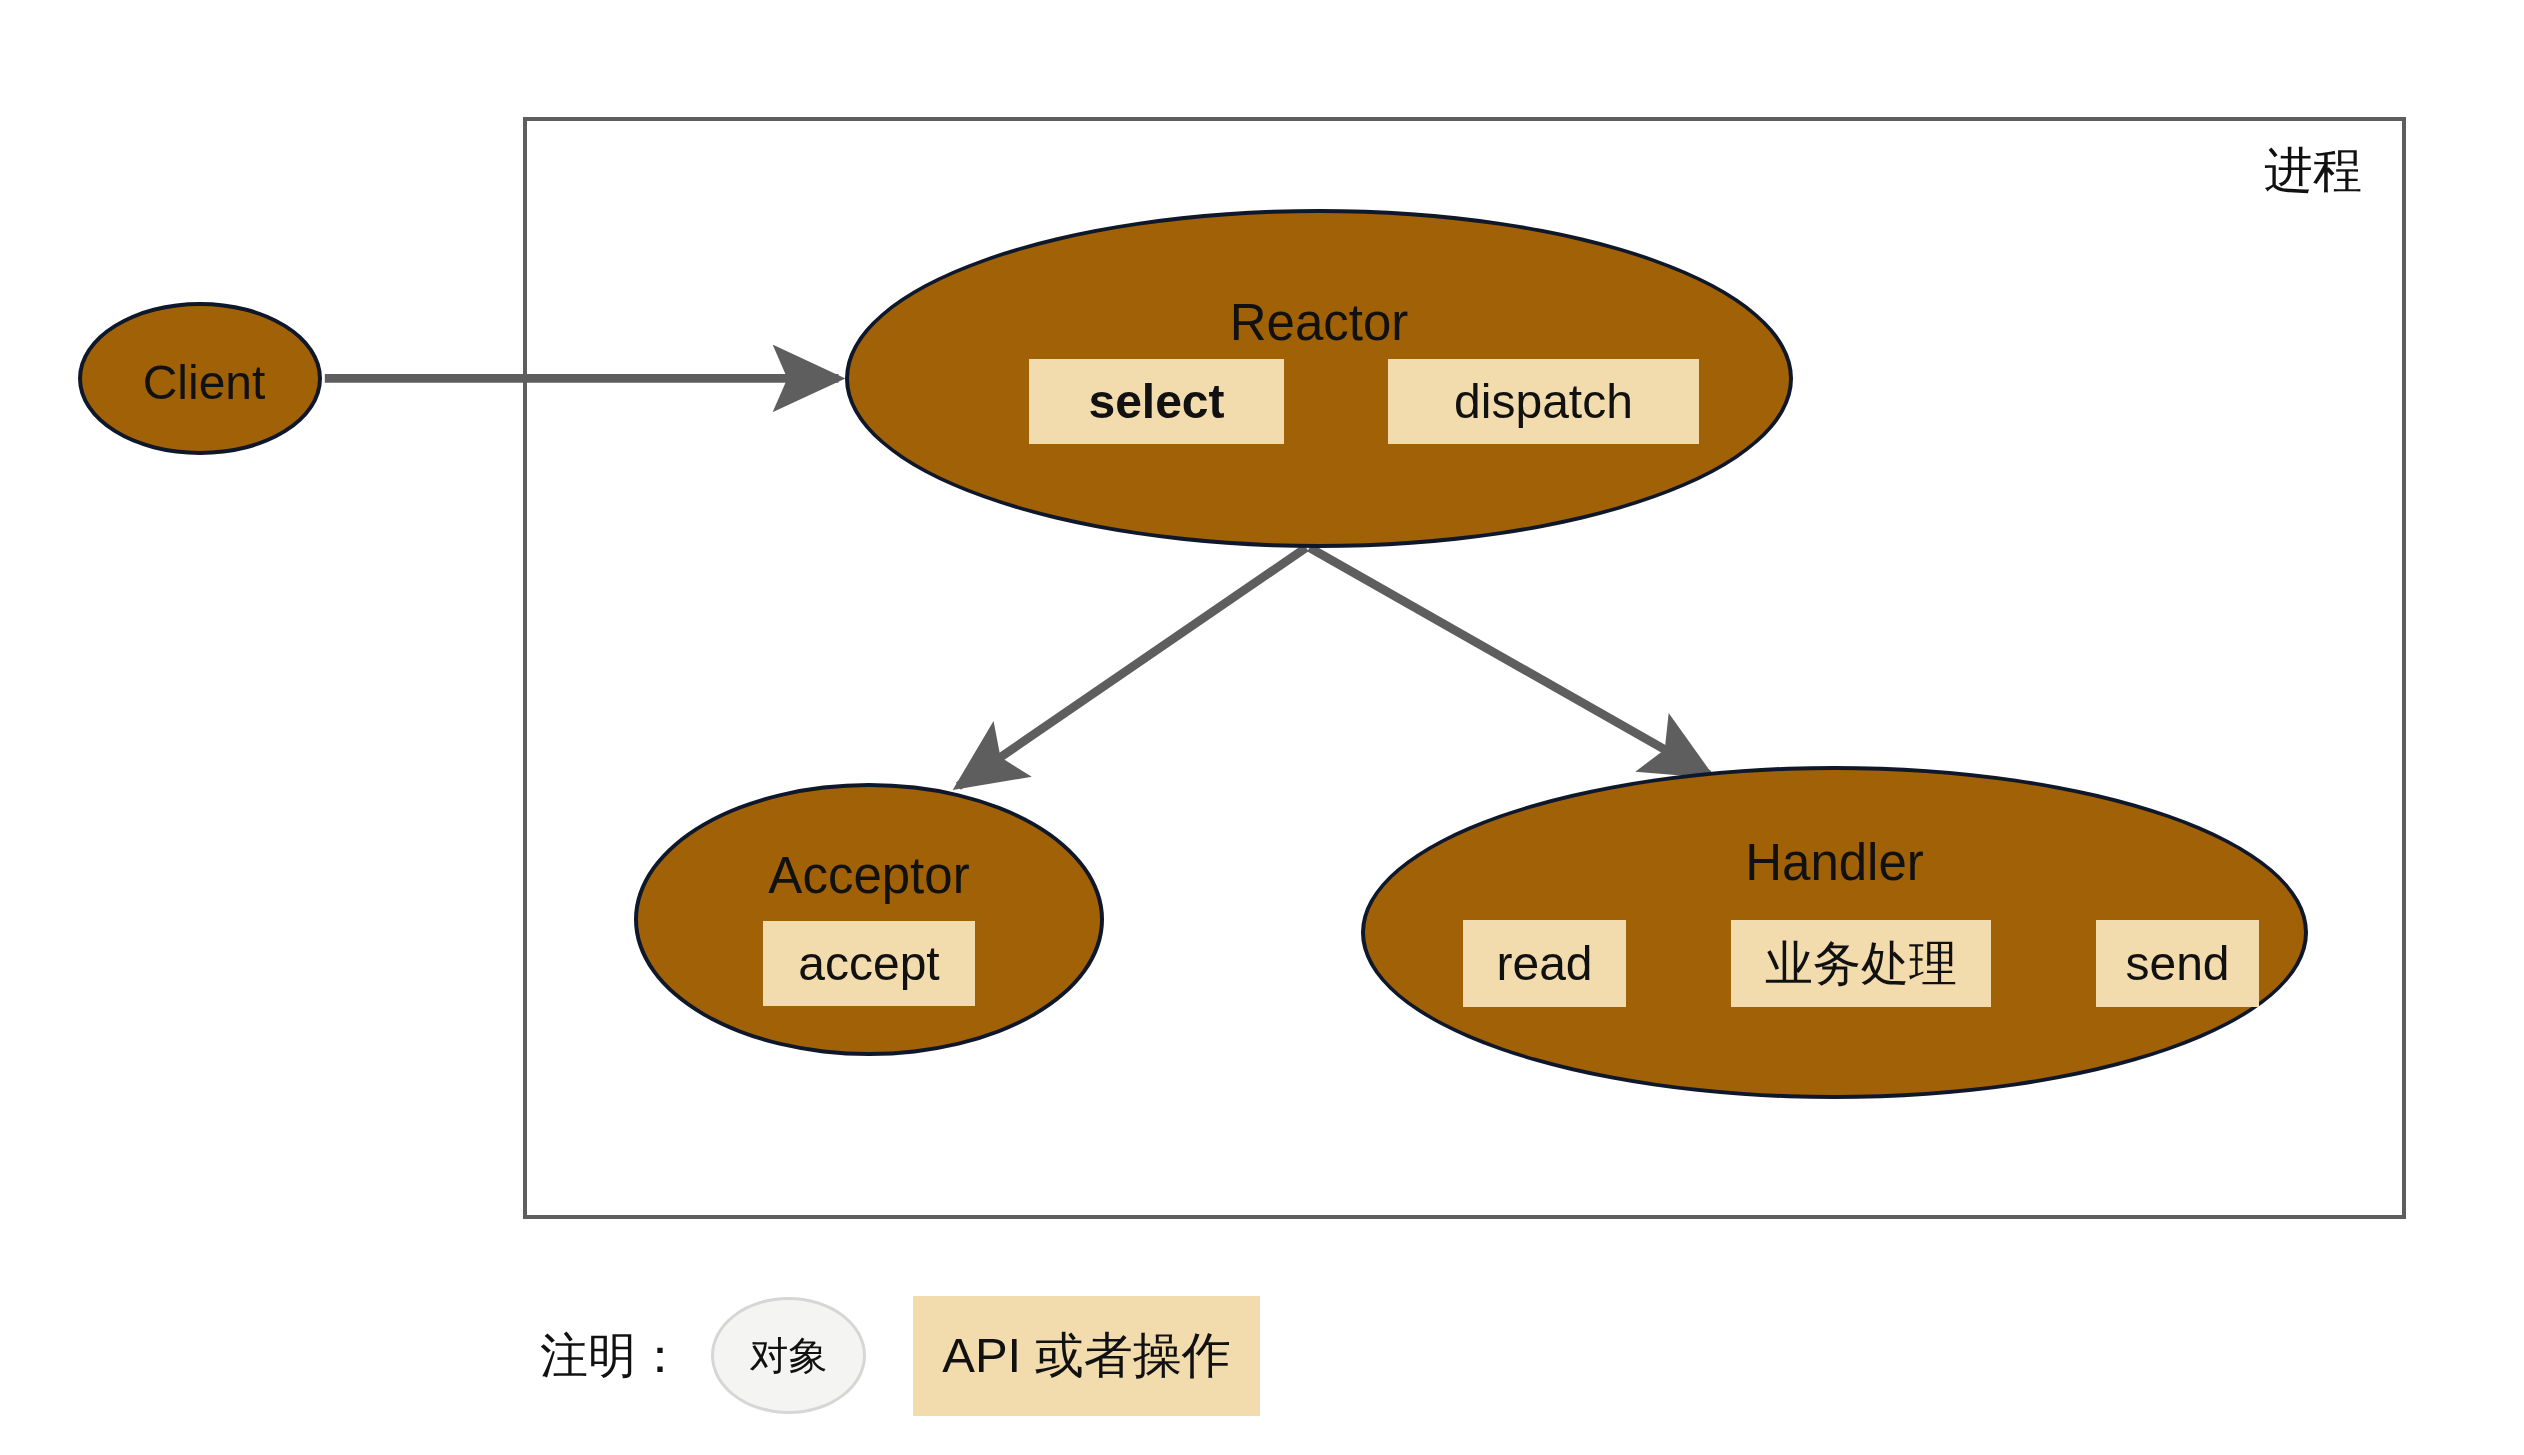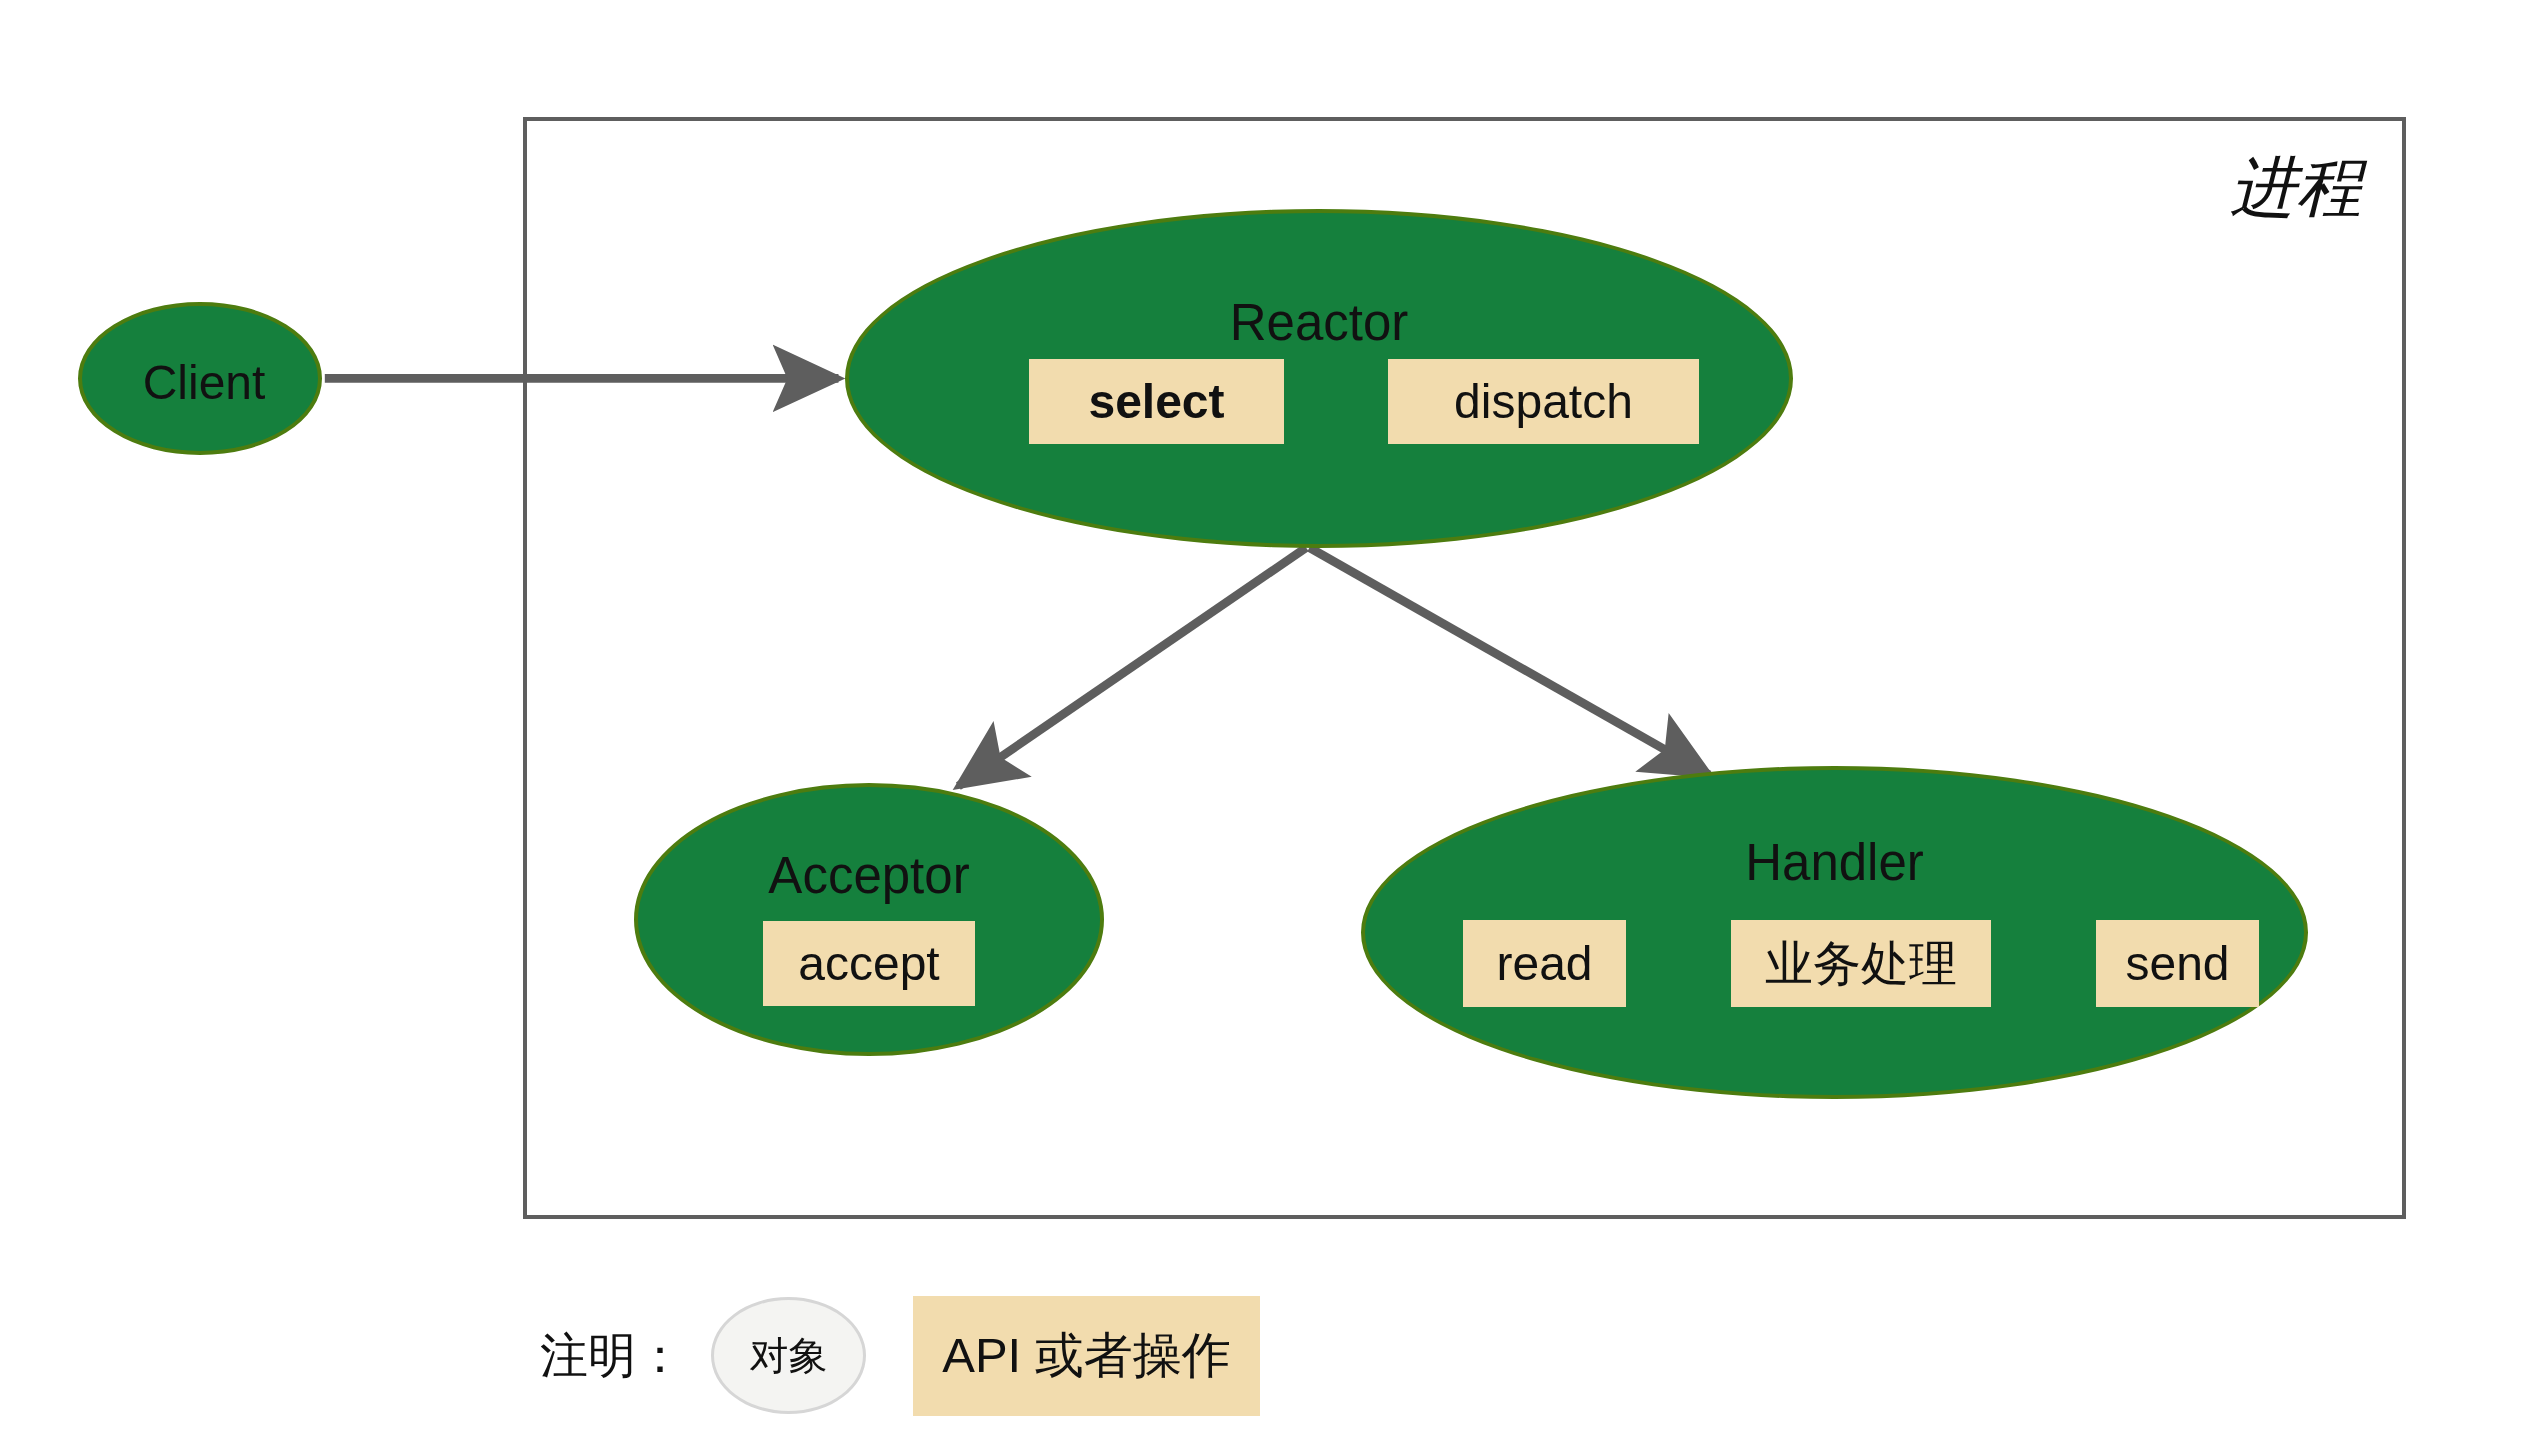--- a/index.html
+++ b/index.html
@@ -22,31 +22,30 @@
   .process-box{
     position:absolute;
     left:523px; top:117px;
     width:1883px; height:1102px;
     border:4px solid #5e5e5e;
     box-sizing:border-box;
     background:transparent;
   }
   .process-label{
     position:absolute;
-    right:40px; top:33px;
-    font-size:66px;
+    right:40px; top:25px;
+    font-size:49px;
     color:#111111;
     line-height:1;
     white-space:nowrap;
-    font-style:italic;
   }
   .ellipse{
     position:absolute;
-    background:#15803d;
-    border:4px solid #4d7c0f;
+    background:#a16207;
+    border:4px solid #0f172a;
     border-radius:50%;
     box-sizing:border-box;
   }
   .node-title{
     position:absolute;
     left:0; width:100%;
     text-align:center;
     font-size:51px;
     color:#111111;
     line-height:1;

